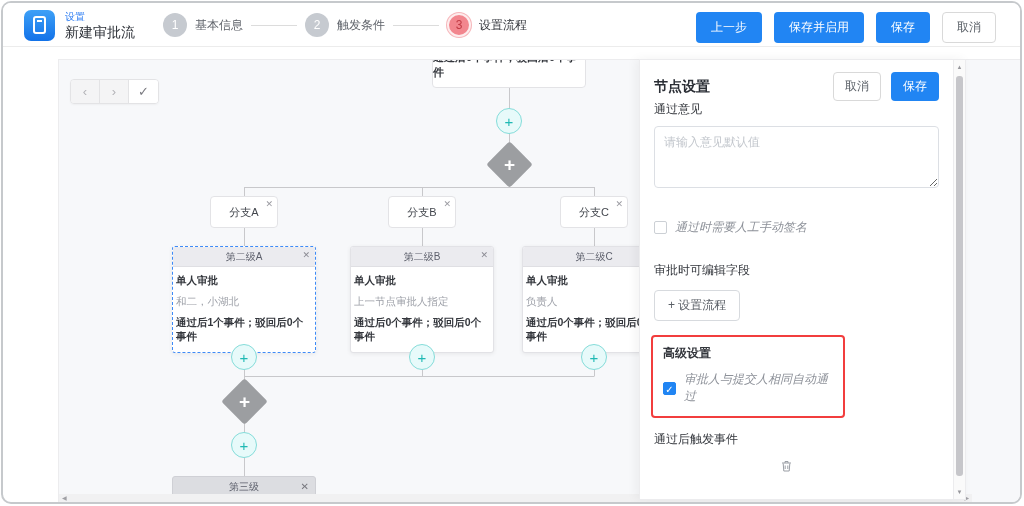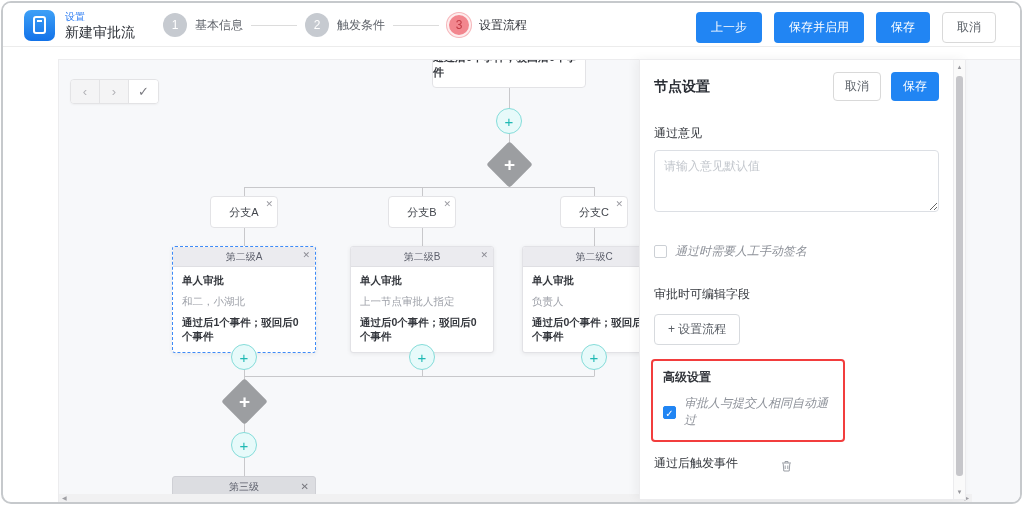--- a/index.html
+++ b/index.html
@@ -58,21 +58,21 @@
     display:flex; align-items:center; justify-content:center; cursor:pointer; }
   .diamond span { transform:rotate(-45deg); color:#fff; font-size:19px; font-weight:bold; line-height:1; }
 
   .card { width:144px; border:1px solid #e2e2e6; border-radius:3px; background:#fff;
     box-shadow:0 1px 4px rgba(0,0,0,.07); }
   .card.selected { border:1px dashed #3d8af7; }
   .card-h { height:20px; background:#ebebef; display:flex; align-items:center; position:relative;
     border-bottom:1px solid #dfdfe3; border-radius:2px 2px 0 0; }
   .card-h .t { flex:1; text-align:center; font-size:10px; color:#5c5f6b; }
   .card-h .x { position:absolute; right:5px; top:3px; font-size:9px; color:#8b8b93; cursor:pointer; }
-  .card-b { padding:7px 9px 8px; }
+  .card-b { padding:7px 3px 8px; }
   .card-b .l1 { font-size:10.5px; font-weight:bold; color:#33363c; }
   .card-b .l2 { font-size:10.5px; color:#9da0a8; margin-top:7px; }
   .card-b .l3 { font-size:10.5px; font-weight:bold; color:#33363c; margin-top:7px; }
 
   .levelbar { width:144px; height:22px; background:#dcdde1; border:1px solid #cfd0d5; border-radius:3px 3px 0 0;
     display:flex; align-items:center; position:relative; }
   .levelbar .t { flex:1; text-align:center; font-size:10px; color:#5c5f6b; }
   .levelbar .x { position:absolute; right:6px; top:4px; font-size:10px; color:#77777e; cursor:pointer; }
 
   .hscroll { position:absolute; left:0; bottom:0; width:913px; height:8px; background:#f1f1f2; z-index:3;
@@ -84,21 +84,21 @@
     box-shadow:-3px 0 10px rgba(0,0,0,.05); border:1px solid #ececee; overflow:hidden; }
   .panel-c { position:absolute; left:0; top:0; right:12px; bottom:0; padding:12px 14px 0; }
   .p-top { display:flex; align-items:center;justify-content:center; }
   .p-title { font-size:14px; font-weight:bold; color:#2b2f36; flex:1; }
   .btn.sm { padding:5px 11px; font-size:12px; }
   .p-top .btn.ghost { margin-right:10px; }
   .tabs { display:flex; gap:34px; margin-top:17px; border-bottom:1px solid #e8e8ea; }
   .tab { font-size:12.5px; color:#33363c; padding-bottom:9px; position:relative; cursor:pointer; }
   .tab.active:after { content:""; position:absolute; left:-6px; right:-6px; bottom:0; height:2px; background:#2185f3; }
   .p-label { font-size:12px; color:#33363c; }
-  .lab-opinion { margin-top:24px; }
+  .lab-opinion { margin-top:0; }
   .panel textarea { width:100%; height:62px; margin-top:8px; border:1px solid #dcdfe4; border-radius:4px;
     resize:vertical; font-size:12px; padding:7px 9px; color:#333; font-family:inherit; outline:none; }
   .panel textarea::placeholder { color:#c3c7cd; }
   .cbrow { display:flex; align-items:center; gap:8px;font-style:italic; }
   .cb { width:13px; height:13px; border:1px solid #ccd0d5; border-radius:2px; background:#fff; flex:0 0 auto; cursor:pointer; }
   .cb.checked { background:#2185f3; border-color:#2185f3; color:#fff; font-size:10px; line-height:13px; text-align:center; }
   .cbrow .cbl { font-size:12px; color:#8d9199; }
   .row-sign { margin-top:27px; }
   .lab-fields { margin-top:26px; }
   .btn-fields { margin-top:11px; display:inline-block; border:1px solid #d7dade; border-radius:4px;

